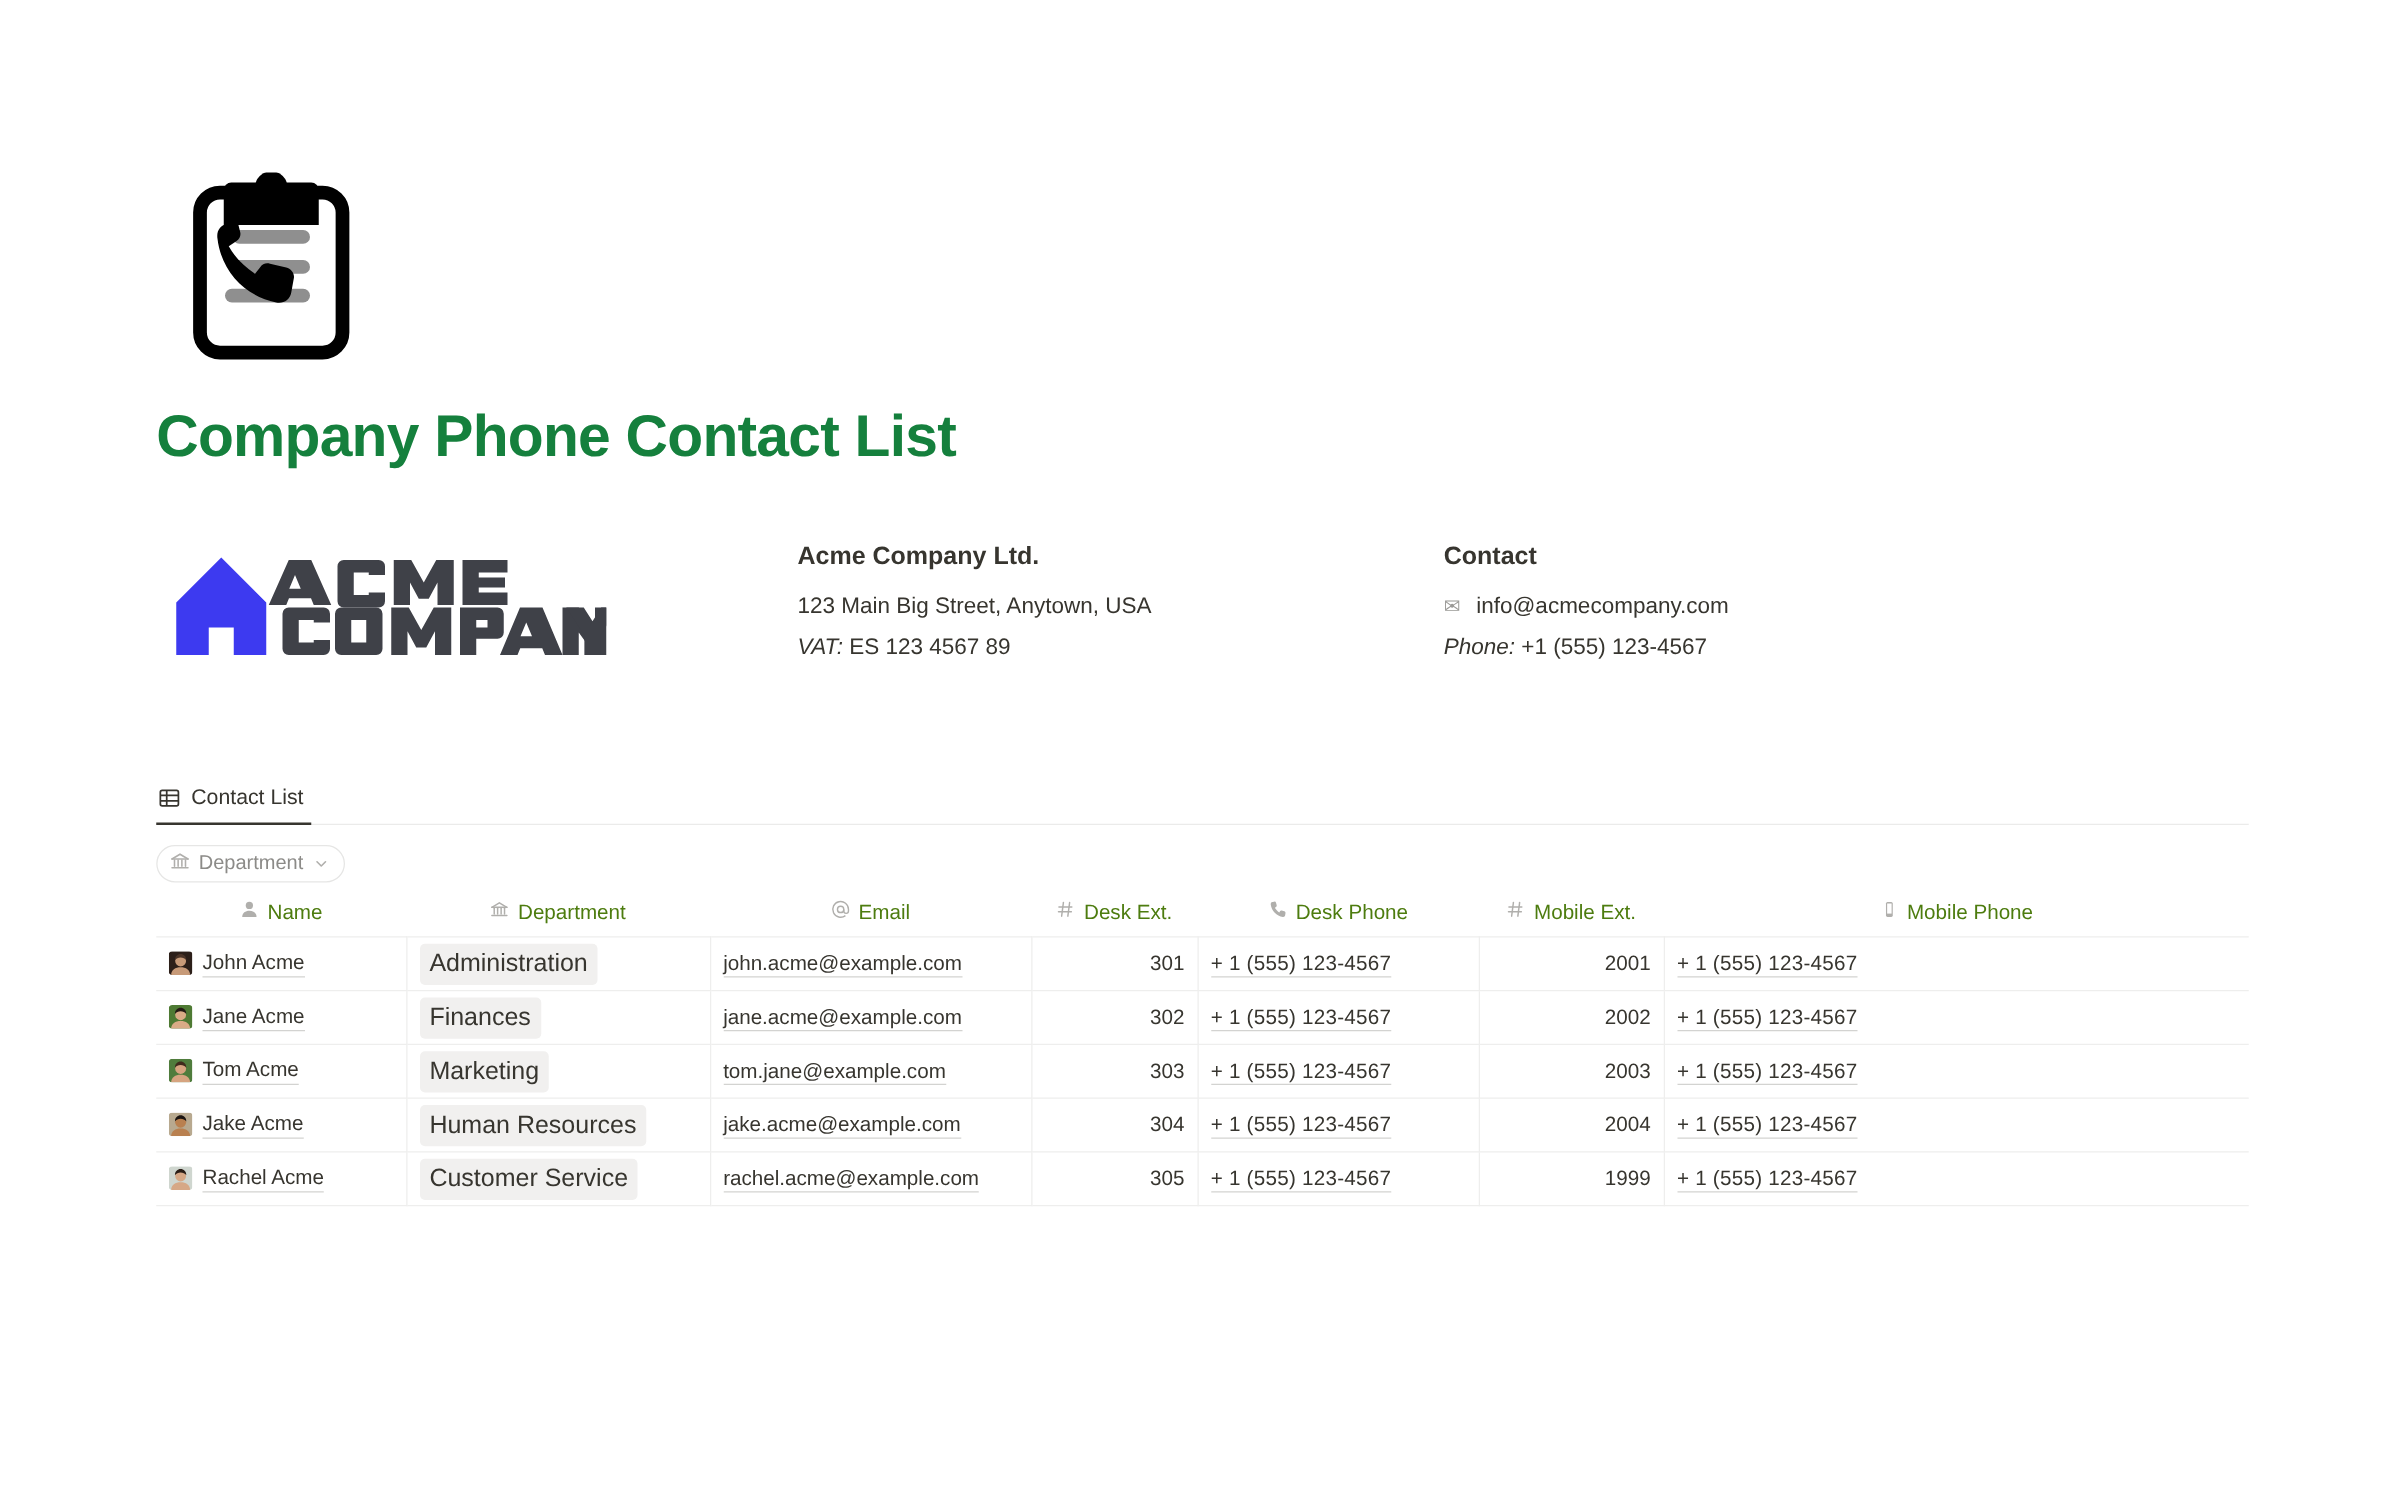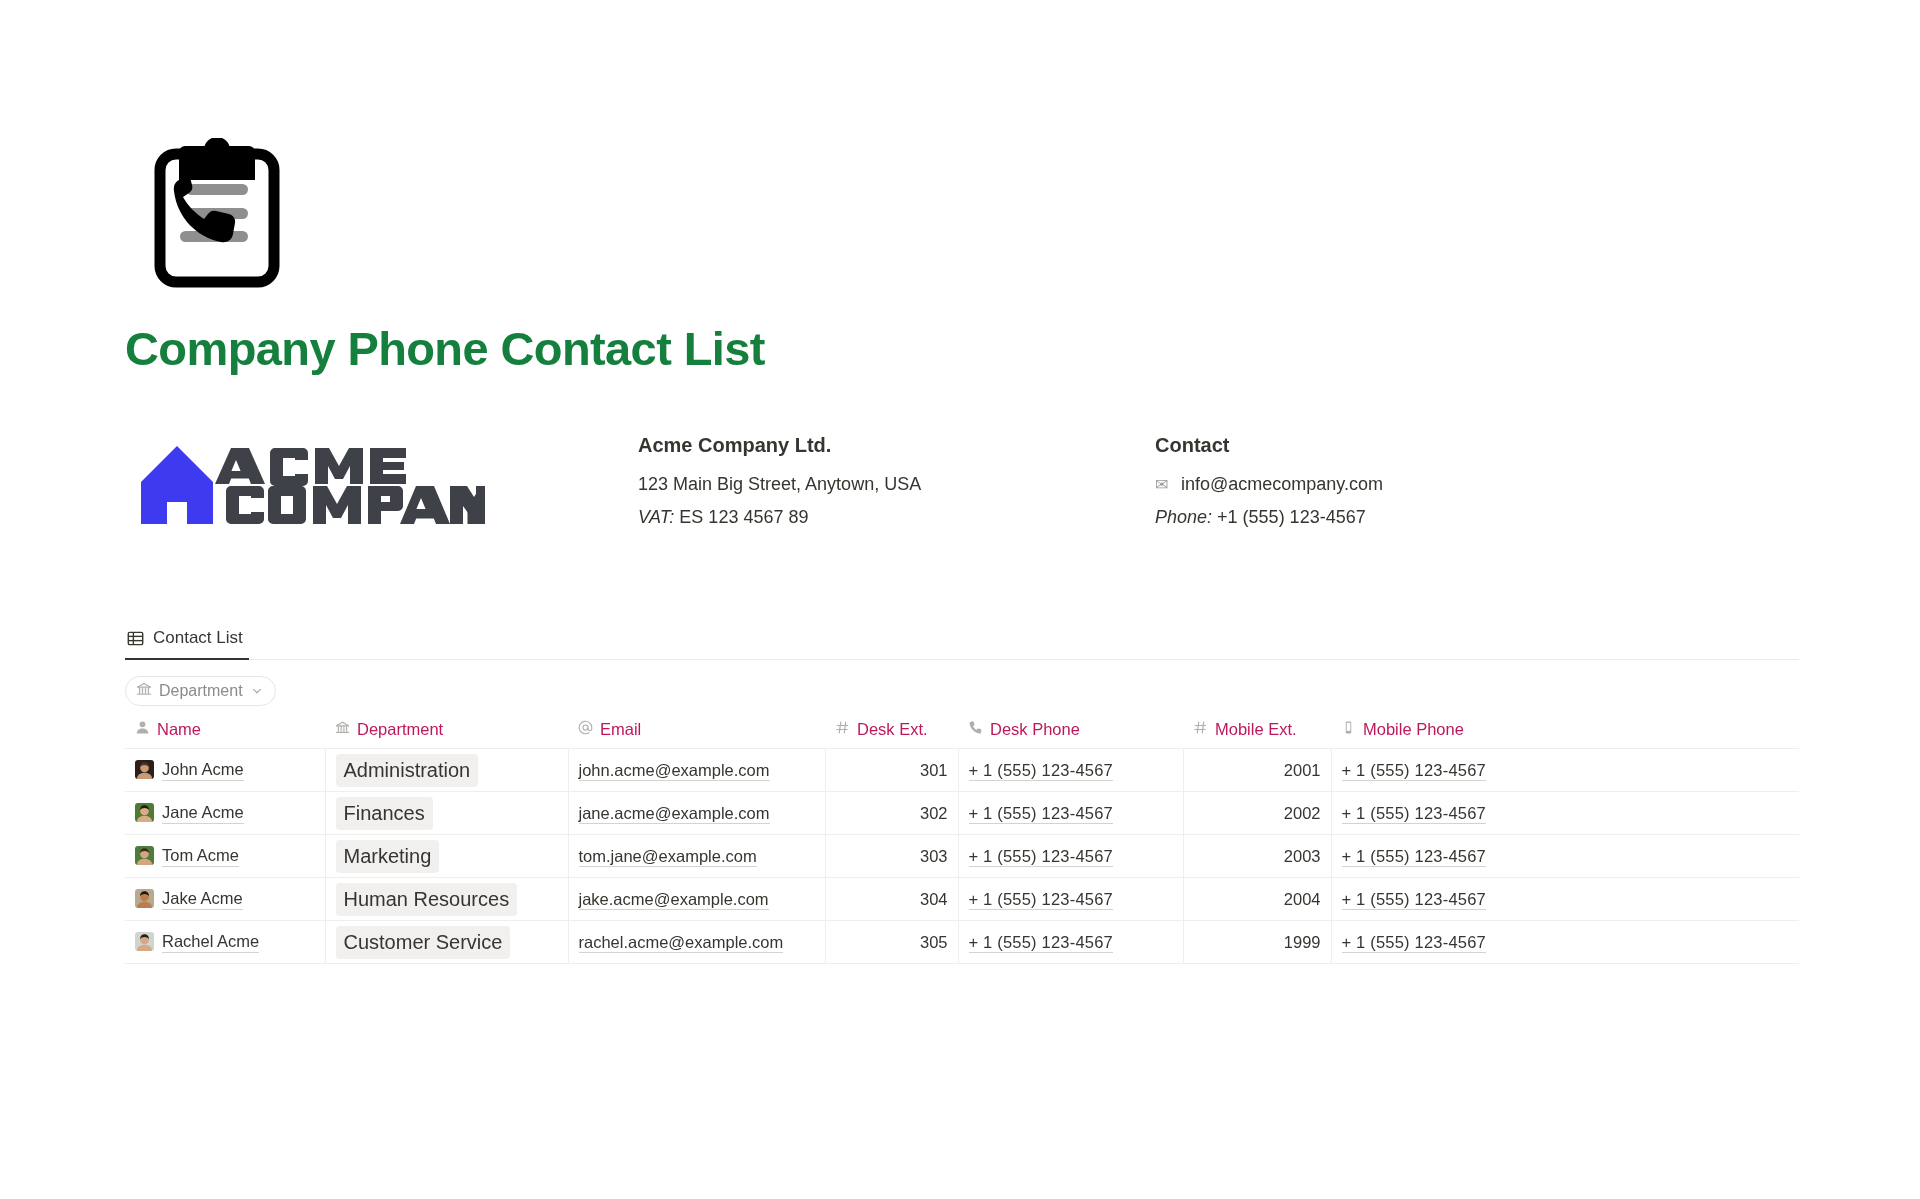--- a/index.html
+++ b/index.html
@@ -155,23 +155,23 @@
   }
   table.grid {
     border-collapse: collapse;
     table-layout: fixed;
     width: 1674px;
     font-size: 16.5px;
     color: #37352f;
   }
   table.grid th {
     font-weight: normal;
-    color: #be185d;
+    color: #4d7c0f;
     font-size: 16.5px;
-    text-align: left;
+    text-align: center;
     padding: 0 10px 9px 10px;
     vertical-align: bottom;
     border: none;
     white-space: nowrap;
   }
   table.grid th .hcell {
     display: inline-flex;
     align-items: center;
     gap: 7px;
   }

